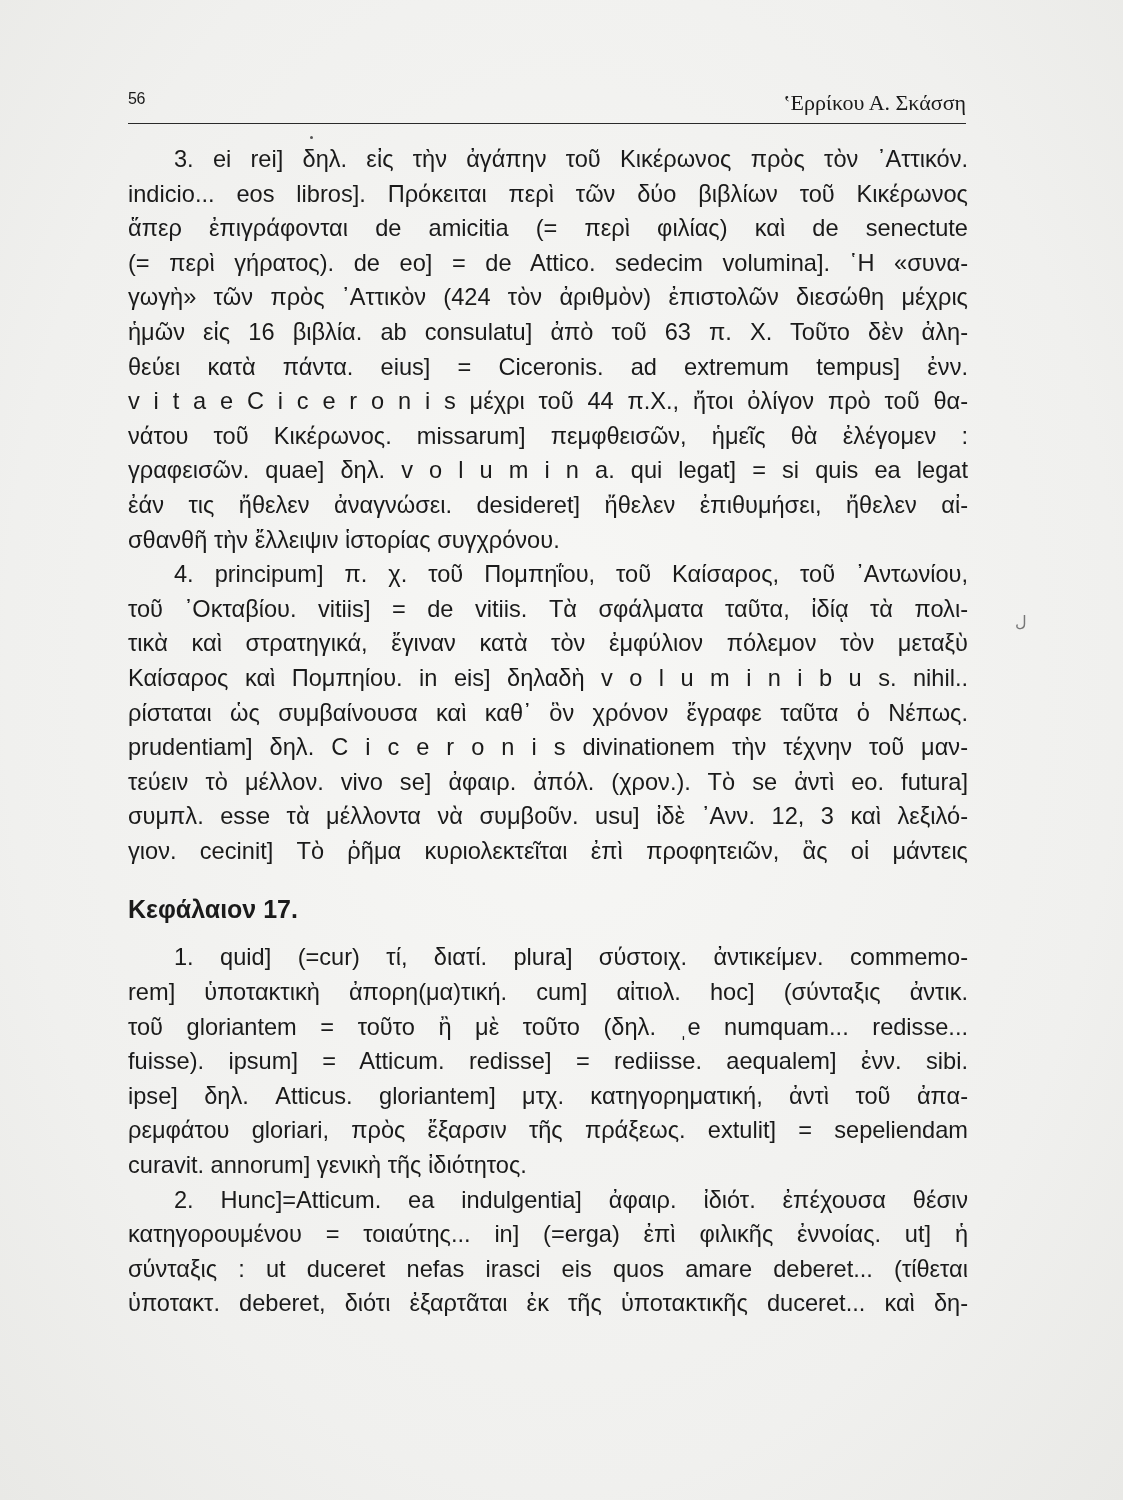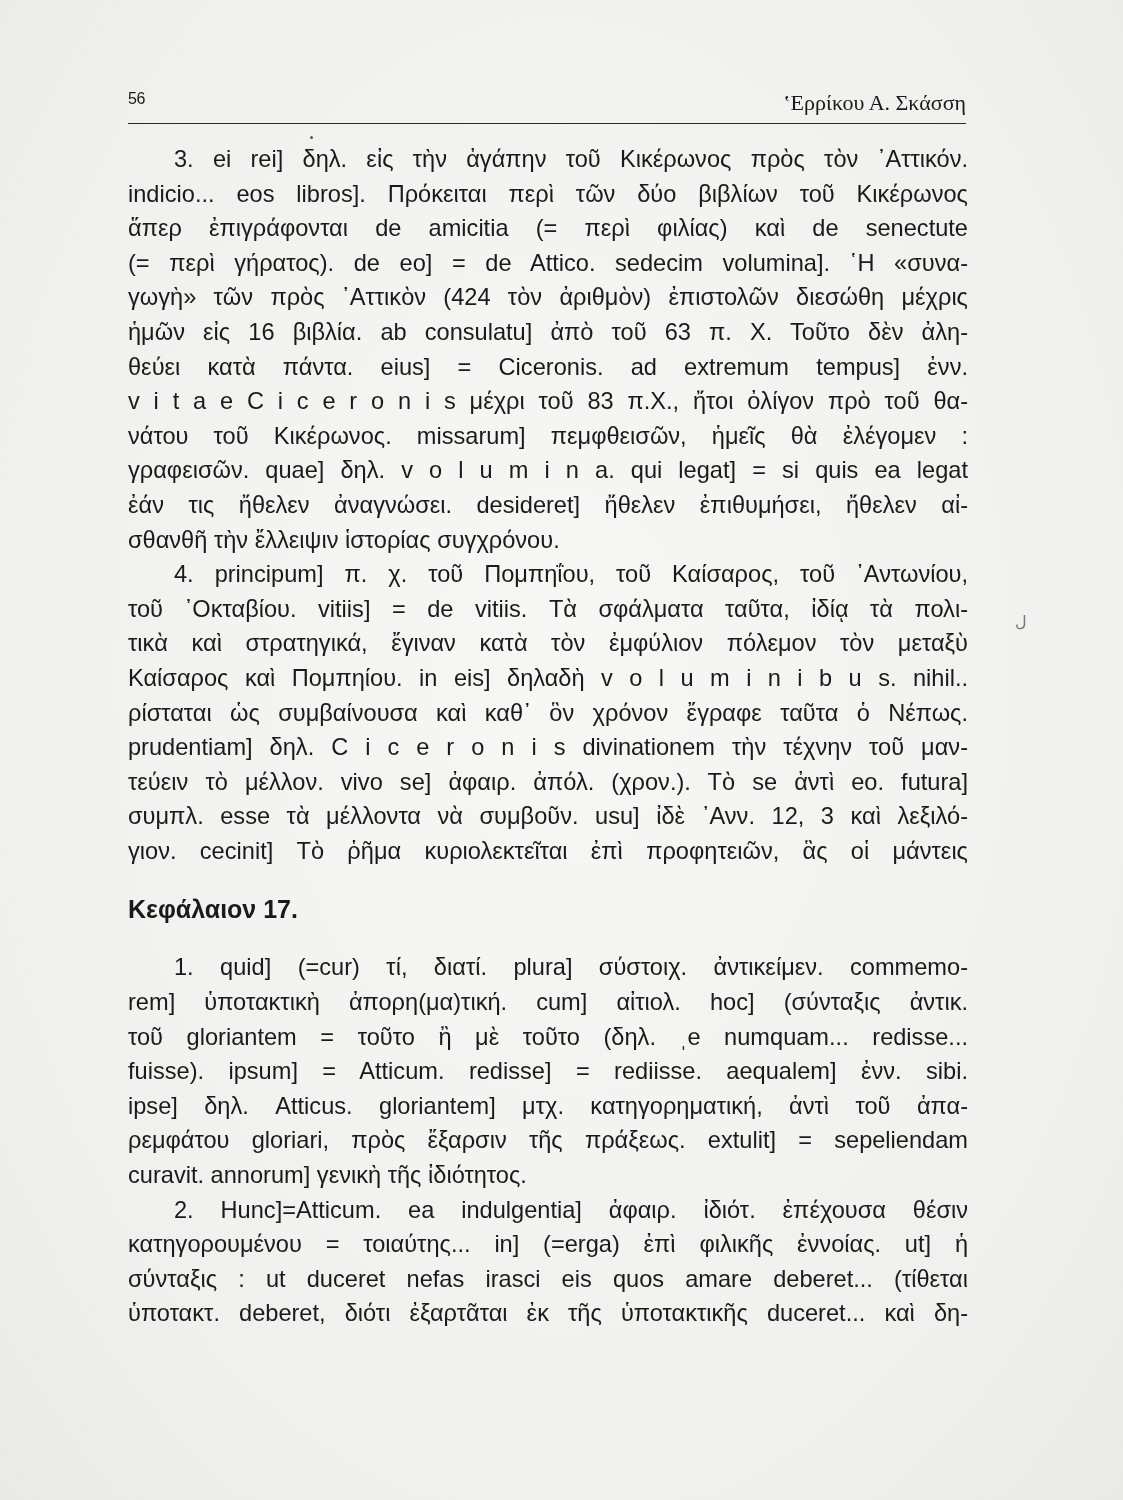--- a/index.html
+++ b/index.html
@@ -43,21 +43,21 @@
       display: block; white-space: nowrap;
       text-align: justify; text-align-last: justify;
       height: 34.6px;
     }
     .line.last { text-align-last: left; }
     .line.indent { padding-left: 46px; }
     .chapter-heading {
       text-align: center;
       font-weight: bold;
       font-size: 25px;
-      margin: 24px 0 24px 0;
+      margin: 24px 0 14px 0;
       height: 34px; line-height: 34px;
     }
     .margin-mark {
       position: absolute; left: 1015px; top: 612px;
       font-size: 16px; color: #777; font-family: "DejaVu Sans", sans-serif;
     }
     .speck {
       position: absolute; left: 310px; top: 136px; width: 3px; height: 3px;
       background: #555; border-radius: 50%;
     }
@@ -76,21 +76,21 @@
   <div class="body">
 
     <div>
       <span class="line indent">3. ei rei] δηλ. εἰς τὴν ἀγάπην τοῦ Κικέρωνος πρὸς τὸν ᾿Αττικόν.</span>
       <span class="line">indicio... eos libros]. Πρόκειται περὶ τῶν δύο βιβλίων τοῦ Κικέρωνος</span>
       <span class="line">ἅπερ ἐπιγράφονται de amicitia (= περὶ φιλίας) καὶ de senectute</span>
       <span class="line">(= περὶ γήρατος). de eo] = de Attico. sedecim volumina]. ῾Η «συνα-</span>
       <span class="line">γωγὴ» τῶν πρὸς ᾿Αττικὸν (424 τὸν ἀριθμὸν) ἐπιστολῶν διεσώθη μέχρις</span>
       <span class="line">ἡμῶν εἰς 16 βιβλία. ab consulatu] ἀπὸ τοῦ 63 π. Χ. Τοῦτο δὲν ἀλη-</span>
       <span class="line">θεύει κατὰ πάντα. eius] = Ciceronis. ad extremum tempus] ἐνν.</span>
-      <span class="line">v i t a e C i c e r o n i s μέχρι τοῦ 83 π.Χ., ἤτοι ὀλίγον πρὸ τοῦ θα-</span>
+      <span class="line">v i t a e C i c e r o n i s μέχρι τοῦ 44 π.Χ., ἤτοι ὀλίγον πρὸ τοῦ θα-</span>
       <span class="line">νάτου τοῦ Κικέρωνος. missarum] πεμφθεισῶν, ἡμεῖς θὰ ἐλέγομεν :</span>
       <span class="line">γραφεισῶν. quae] δηλ. v o l u m i n a. qui legat] = si quis ea legat</span>
       <span class="line">ἐάν τις ἤθελεν ἀναγνώσει. desideret] ἤθελεν ἐπιθυμήσει, ἤθελεν αἰ-</span>
       <span class="line last">σθανθῆ τὴν ἔλλειψιν ἱστορίας συγχρόνου.</span>
     </div>
 
     <div>
       <span class="line indent">4. principum] π. χ. τοῦ Πομπηΐου, τοῦ Καίσαρος, τοῦ ᾿Αντωνίου,</span>
       <span class="line">τοῦ ᾿Οκταβίου. vitiis] = de vitiis. Τὰ σφάλματα ταῦτα, ἰδίᾳ τὰ πολι-</span>
       <span class="line">τικὰ καὶ στρατηγικά, ἔγιναν κατὰ τὸν ἐμφύλιον πόλεμον τὸν μεταξὺ</span>

